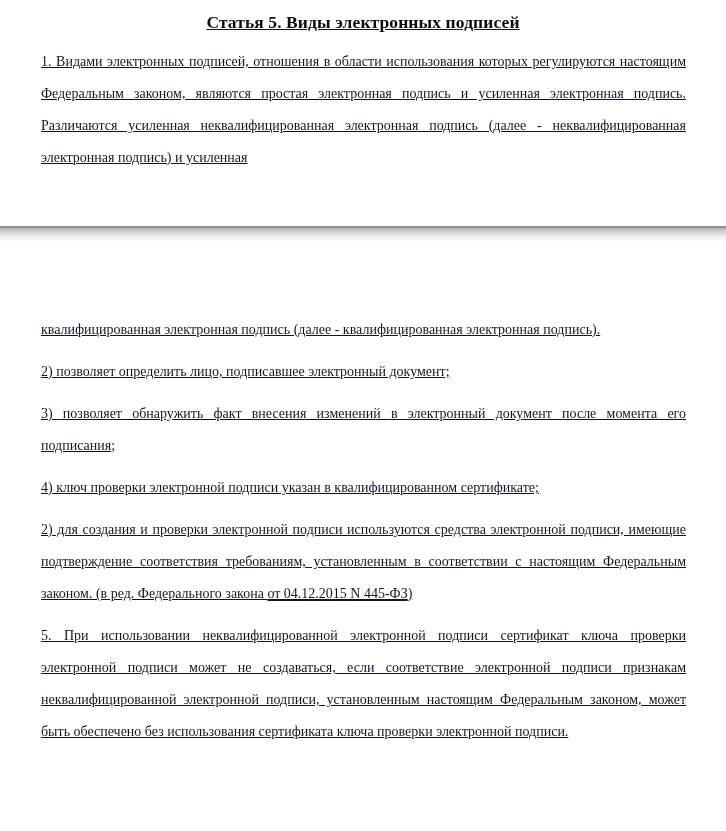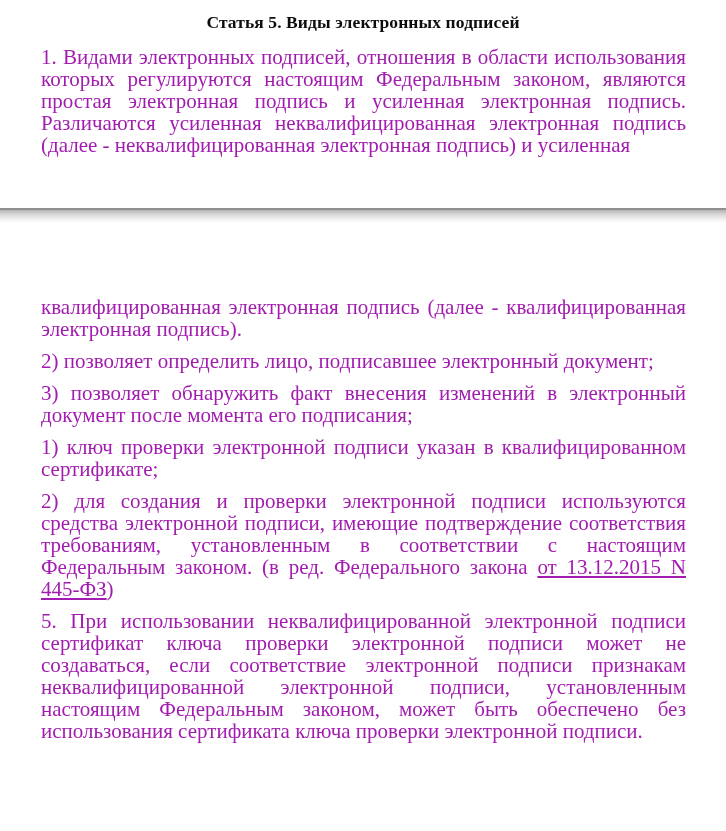--- a/index.html
+++ b/index.html
@@ -14,42 +14,43 @@
     overflow: hidden;
     font-family: "Liberation Serif", "DejaVu Serif", serif;
     color: #141414;
     -webkit-font-smoothing: antialiased;
   }
   .page {
     position: relative;
     width: 726px;
     height: 593px;
     box-sizing: border-box;
+    text-decoration: underline;
   }
   .doc-title {
     font-size: 17.5px;
     font-weight: bold;
     text-align: center;
     margin: 0;
     padding: 11px 41px 0 41px;
     letter-spacing: 0.1px;
     line-height: 23px;
     color: #0d0d0d;
   }
   .text-block {
     padding: 0 40px 0 41px;
     box-sizing: border-box;
   }
   p.para {
     margin: 0 0 10px 0;
-    font-size: 21px;
-    line-height: 22px;
+    font-size: 14px;
+    line-height: 32px;
     text-align: justify;
     text-justify: inter-word;
-    color: #a21caf;
+    color: #0f172a;
   }
   p.para:last-child {
     margin-bottom: 0;
   }
   
   .section-top {
     padding-top: 12px;
   }
   
   .page-break {
@@ -109,20 +110,20 @@
 
 
 
 
     <p class="para">2) позволяет определить лицо, подписавшее электронный документ;</p>
 
     <p class="para">3) позволяет обнаружить факт внесения изменений в электронный документ после момента его подписания;</p>
 
 
 
-    <p class="para">1) ключ проверки электронной подписи указан в квалифицированном сертификате;</p>
+    <p class="para">4) ключ проверки электронной подписи указан в квалифицированном сертификате;</p>
 
-    <p class="para"><span>2) для создания и проверки электронной подписи используются средства электронной подписи, имеющие подтверждение соответствия требованиям, установленным в соответствии с настоящим Федеральным законом. (в ред. Федерального закона </span><a class="doc-link">от 13.12.2015 N 445-ФЗ</a><span>)</span></p>
+    <p class="para"><span>2) для создания и проверки электронной подписи используются средства электронной подписи, имеющие подтверждение соответствия требованиям, установленным в соответствии с настоящим Федеральным законом. (в ред. Федерального закона </span><a class="doc-link">от 04.12.2015 N 445-ФЗ</a><span>)</span></p>
 
     <p class="para">5. При использовании неквалифицированной электронной подписи сертификат ключа проверки электронной подписи может не создаваться, если соответствие электронной подписи признакам неквалифицированной электронной подписи, установленным настоящим Федеральным законом, может быть обеспечено без использования сертификата ключа проверки электронной подписи.</p>
 
   </div>
 </div>
 
 </body></html>

